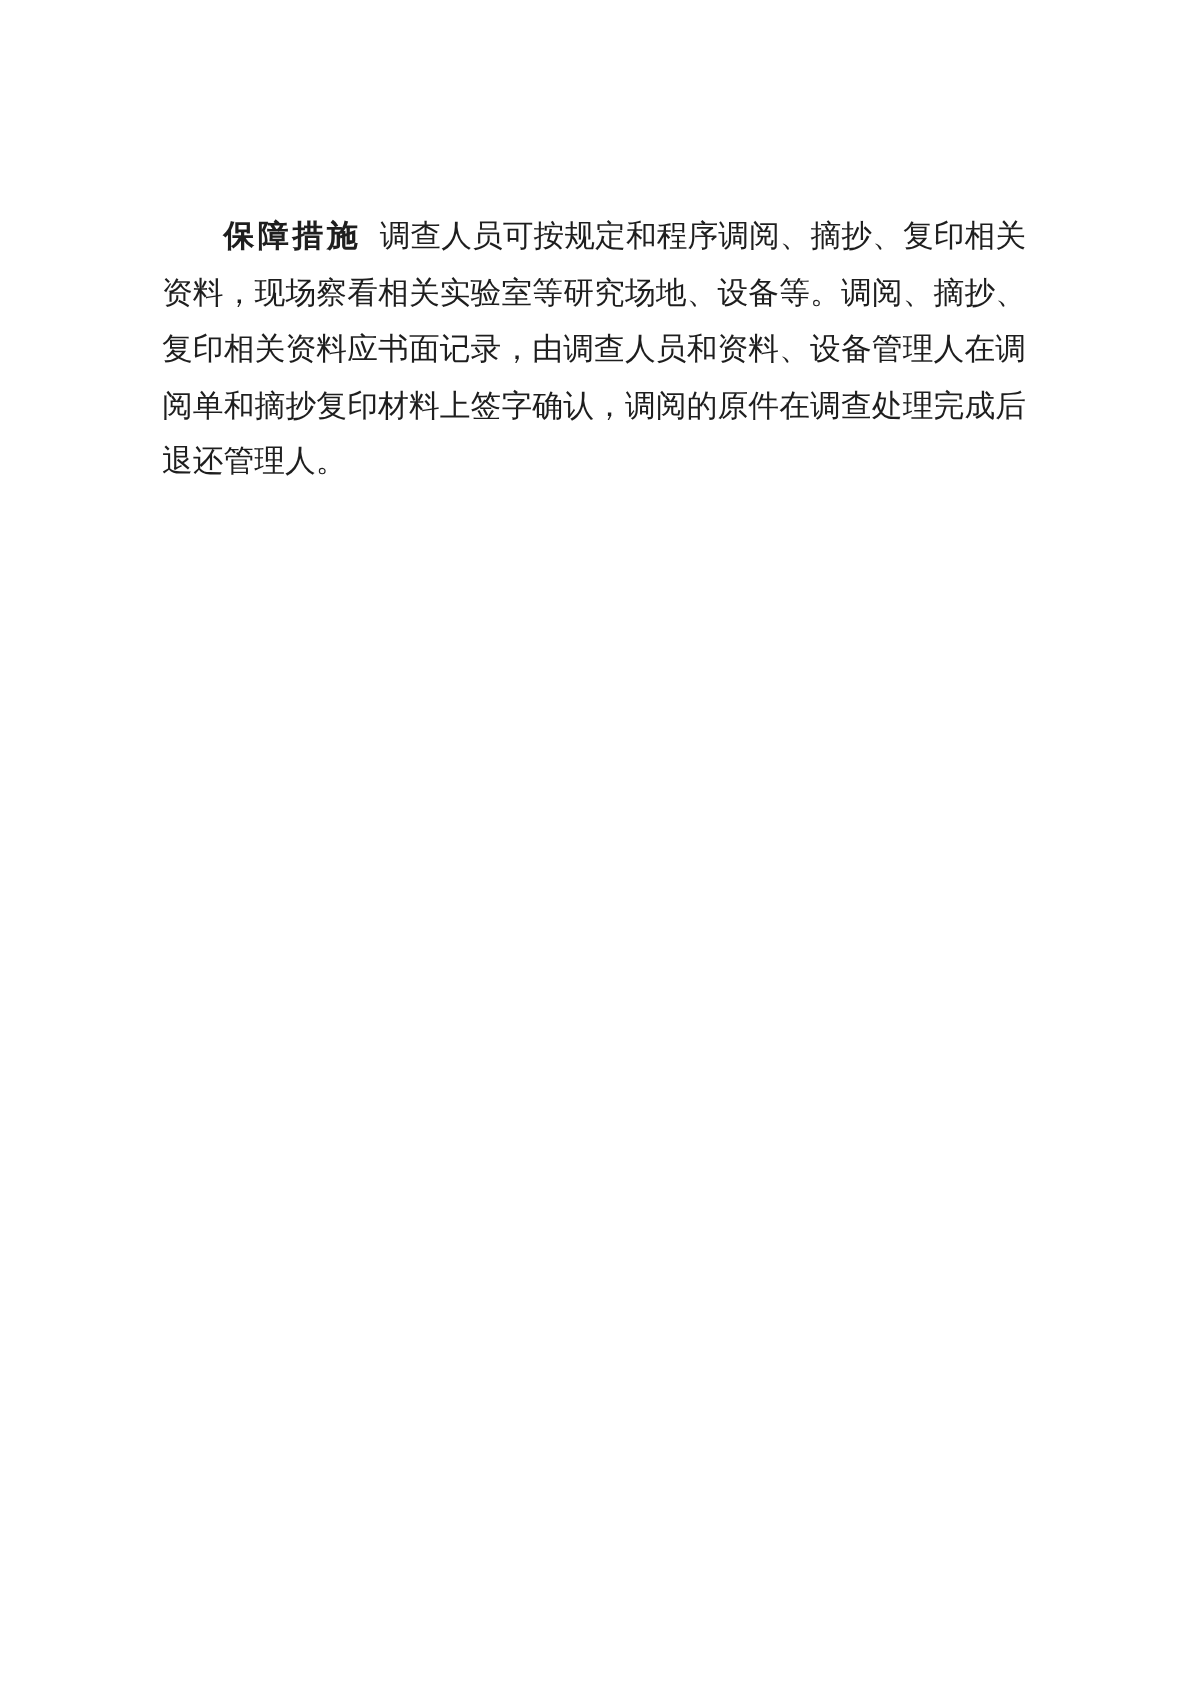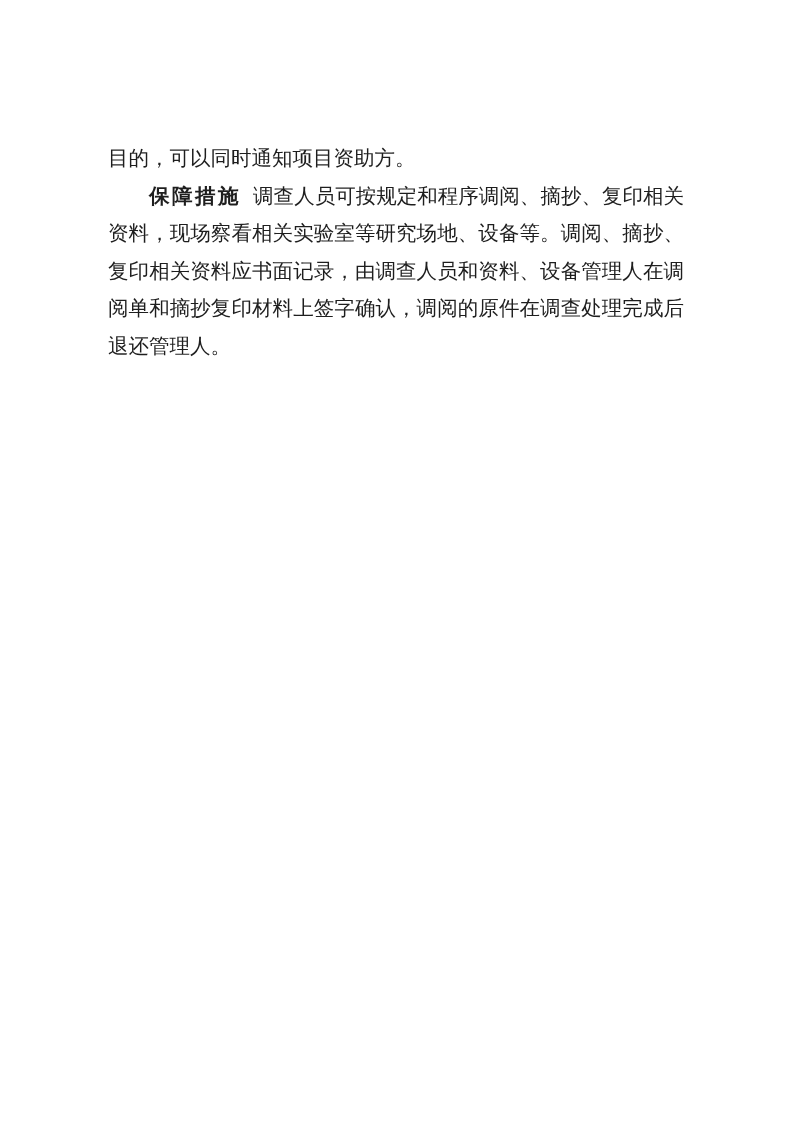--- a/index.html
+++ b/index.html
@@ -38,20 +38,19 @@
     font-weight: bold;
     letter-spacing: 2.5px;
     margin-right: 12px;
   }
 </style>
 </head>
 <body>
 
 <div class="page">
   <div class="text-block">
-  <p class="para no-indent"><span class="para-text">目的，可以同时通知项目资助方。</span></p>
 
 
 
   <p class="para"><b class="article-num">保障措施</b><span class="para-text">调查人员可按规定和程序调阅、摘抄、复印相关资料，现场察看相关实验室等研究场地、设备等。调阅、摘抄、复印相关资料应书面记录，由调查人员和资料、设备管理人在调阅单和摘抄复印材料上签字确认，调阅的原件在调查处理完成后退还管理人。</span></p>
 
 </div>
 </div>
 
 </body></html>

